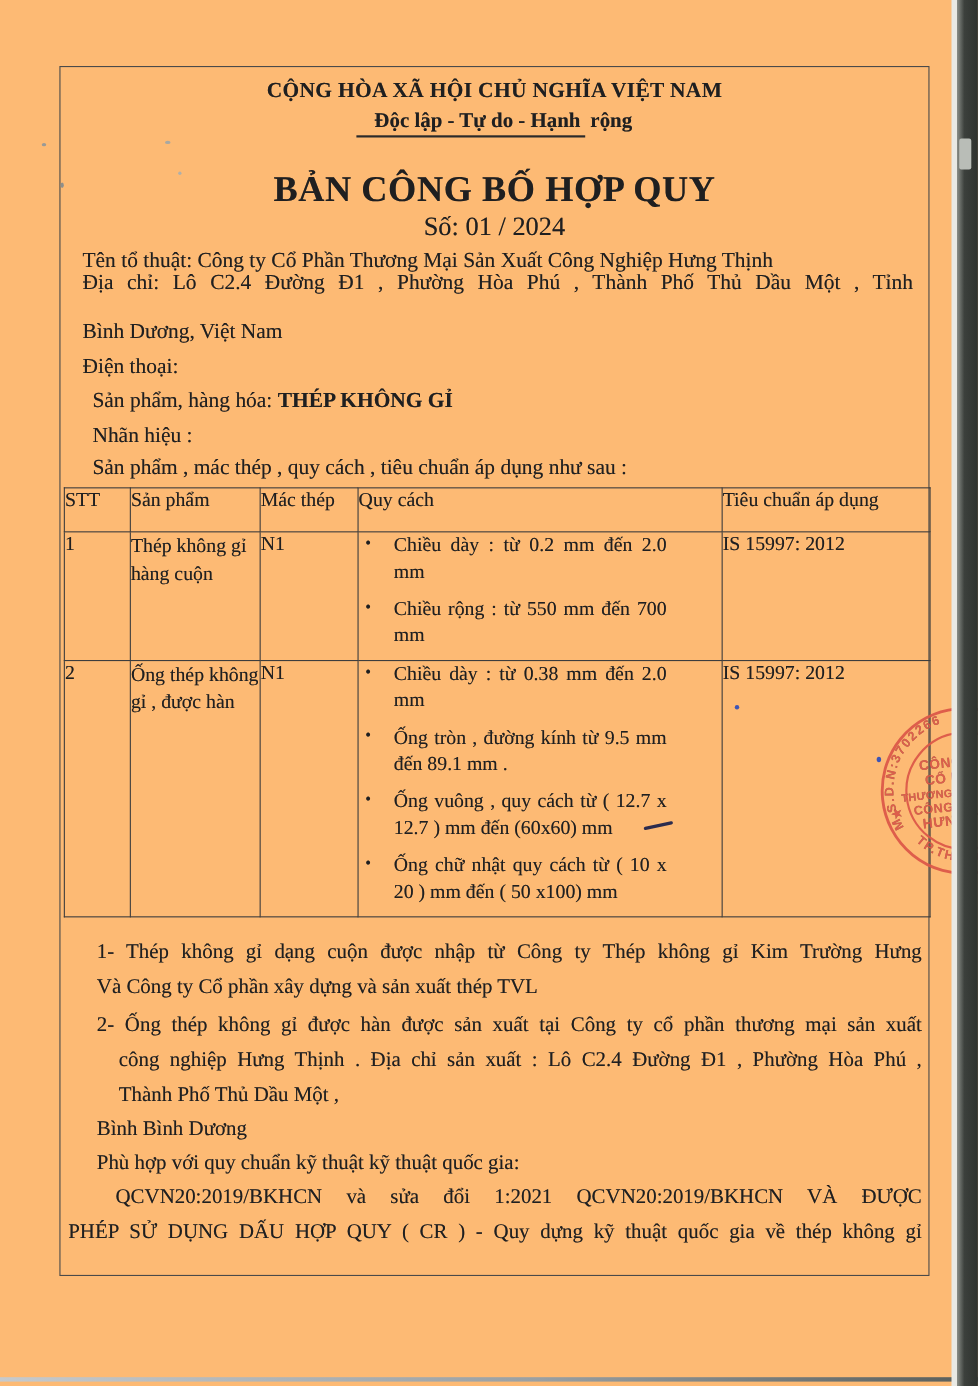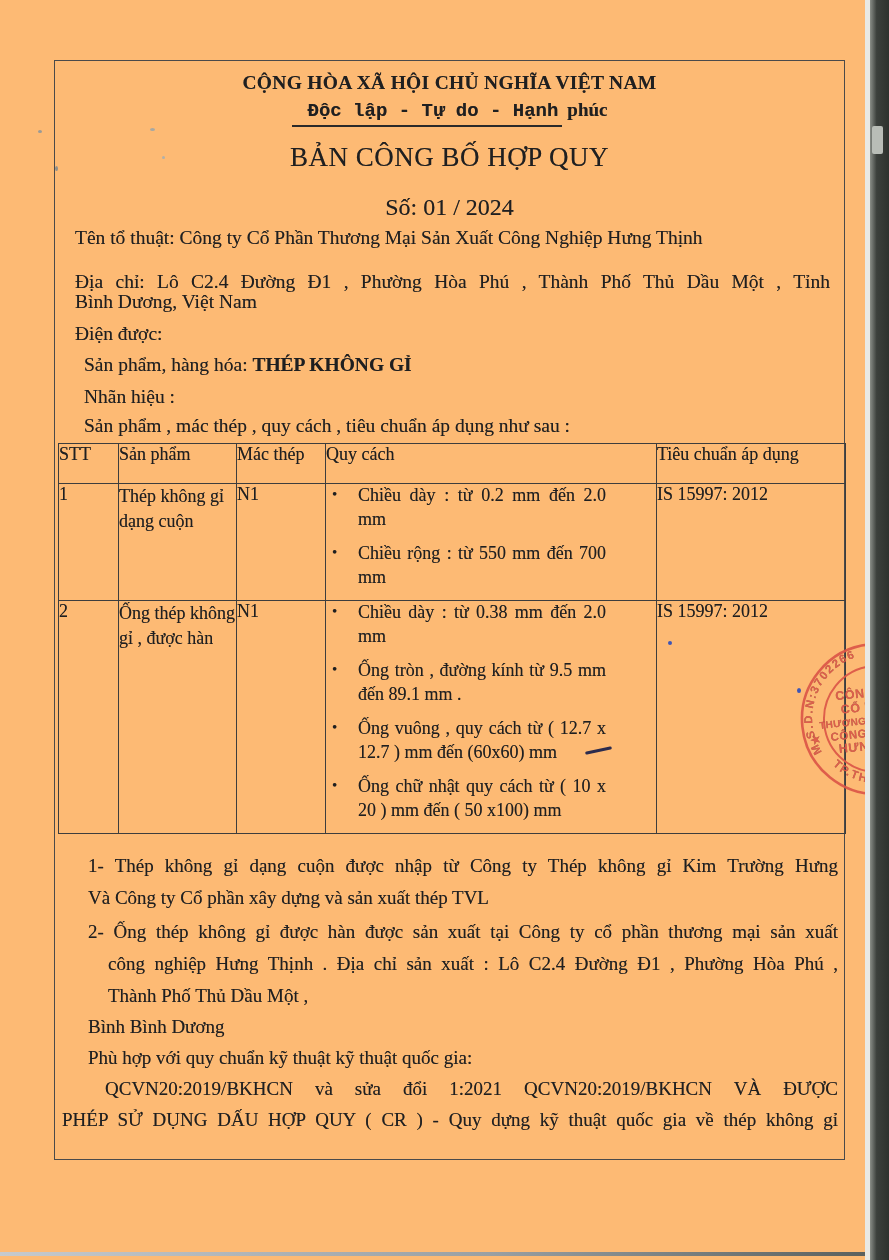--- a/index.html
+++ b/index.html
@@ -18,23 +18,23 @@
   .edge-right-notch{position:absolute;left:872px;top:126px;width:11px;height:28px;z-index:10;background:#b9bdb7;border-radius:2px;}
   .edge-bottom{position:absolute;left:0;top:1252px;width:889px;height:4px;z-index:8;
     background:linear-gradient(90deg,#c6cacd 0%,#9aa0a3 55%,#585d59 100%);}
   
   .frame{position:absolute;left:54px;top:60px;width:791px;height:1100px;box-sizing:border-box;
     border:1.5px solid #4a4a4a;z-index:0;}
   
   .hdr-line{position:absolute;left:54px;width:791px;text-align:center;}
   .motto1{top:72px;font-size:19.5px;font-weight:bold;letter-spacing:.3px;}
   .motto2{top:99px;font-size:19px;font-weight:bold;}
-  .motto2 .u{border-bottom:2.2px solid #2a2a2a;padding:0 4px 3px 16px;font-family:Liberation Mono, monospace;}
+  .motto2 .u{border-bottom:2.2px solid #2a2a2a;padding:0 4px 3px 16px;}
   .motto2 .tail{margin-left:5px;}
-  .doc-title{top:142px;font-size:27px;font-weight:normal;letter-spacing:.5px;}
+  .doc-title{top:155px;font-size:33px;font-weight:bold;letter-spacing:.5px;}
   .doc-no{top:194px;font-size:24px;}
   
   .line{position:absolute;font-size:19.5px;line-height:27px;}
   .jl{text-align:justify;text-align-last:justify;}
   .bold{font-weight:bold;}
   
   table.spec{position:absolute;left:58px;top:443px;width:787px;border-collapse:collapse;
     table-layout:fixed;font-size:18px;z-index:1;}
   table.spec td,table.spec th{border:1.2px solid #3d3d3d;vertical-align:top;overflow:hidden;
     font-weight:normal;text-align:left;padding:0;margin-left:12px;}
@@ -69,29 +69,29 @@
 </style>
 </head>
 <body>
 
 <div id="root">
 
   <div class="frame"></div>
 
   <div class="hdr-line motto1" style="position:absolute;">CỘNG HÒA XÃ HỘI CHỦ NGHĨA VIỆT NAM</div>
   <div class="hdr-line motto2" style="position:absolute;">
-    <span class="u">Độc lập - Tự do - Hạnh</span><span class="tail">phúc</span>
+    <span class="u">Độc lập - Tự do - Hạnh</span><span class="tail">rộng</span>
   </div>
   <div class="hdr-line doc-title" style="position:absolute;">BẢN CÔNG BỐ HỢP QUY</div>
   <div class="hdr-line doc-no" style="position:absolute;">Số: 01 / 2024</div>
 
   <div class="line" style="left:75px;top:224px;width:763px;">Tên tổ thuật: Công ty Cổ Phần Thương Mại Sản Xuất Công Nghiệp Hưng Thịnh</div>
-  <div class="line jl" style="left:75px;top:268px;width:755px;">Địa chỉ: Lô C2.4 Đường Đ1 , Phường Hòa Phú , Thành Phố Thủ Dầu Một , Tỉnh</div>
+  <div class="line jl" style="left:75px;top:244px;width:755px;">Địa chỉ: Lô C2.4 Đường Đ1 , Phường Hòa Phú , Thành Phố Thủ Dầu Một , Tỉnh</div>
   <div class="line" style="left:75px;top:288px;width:763px;">Bình Dương, Việt Nam</div>
-  <div class="line" style="left:75px;top:320px;width:400px;">Điện được:</div>
+  <div class="line" style="left:75px;top:320px;width:400px;">Điện thoại:</div>
   <div class="line" style="left:84px;top:351px;width:755px;">
     <span>Sản phẩm, hàng hóa:</span>
     <span class="bold">THÉP KHÔNG GỈ</span>
   </div>
   <div class="line" style="left:84px;top:383px;width:400px;">Nhãn hiệu :</div>
   <div class="line" style="left:84px;top:412px;width:755px;">Sản phẩm , mác thép , quy cách , tiêu chuẩn áp dụng như sau :</div>
 
   <table class="spec">
     <colgroup>
       <col style="width:60px">
@@ -103,21 +103,21 @@
     <tbody>
         <tr class="hrow">
       <th class="th-stt">STT</th>
       <th class="th-pad">Sản phẩm</th>
       <th class="th-pad">Mác thép</th>
       <th class="th-pad">Quy cách</th>
       <th class="th-pad">Tiêu chuẩn áp dụng</th>
     </tr>
     <tr class="r1">
       <td class="c-stt">1</td>
-      <td class="c-sp">Thép không gỉ dạng cuộn</td>
+      <td class="c-sp">Thép không gỉ hàng cuộn</td>
       <td class="c-mt">N1</td>
       <td class="c-qc">
         <div class="qc-item"><span class="qc-dot">•</span><span>Chiều dày : từ 0.2 mm đến 2.0 mm</span></div>
         <div class="qc-item"><span class="qc-dot">•</span><span>Chiều rộng : từ 550 mm đến 700 mm</span></div>
       </td>
       <td class="c-tc">IS 15997: 2012</td>
     </tr>
     <tr class="r2">
       <td class="c-stt">2</td>
       <td class="c-sp">Ống thép không gỉ , được hàn</td>

